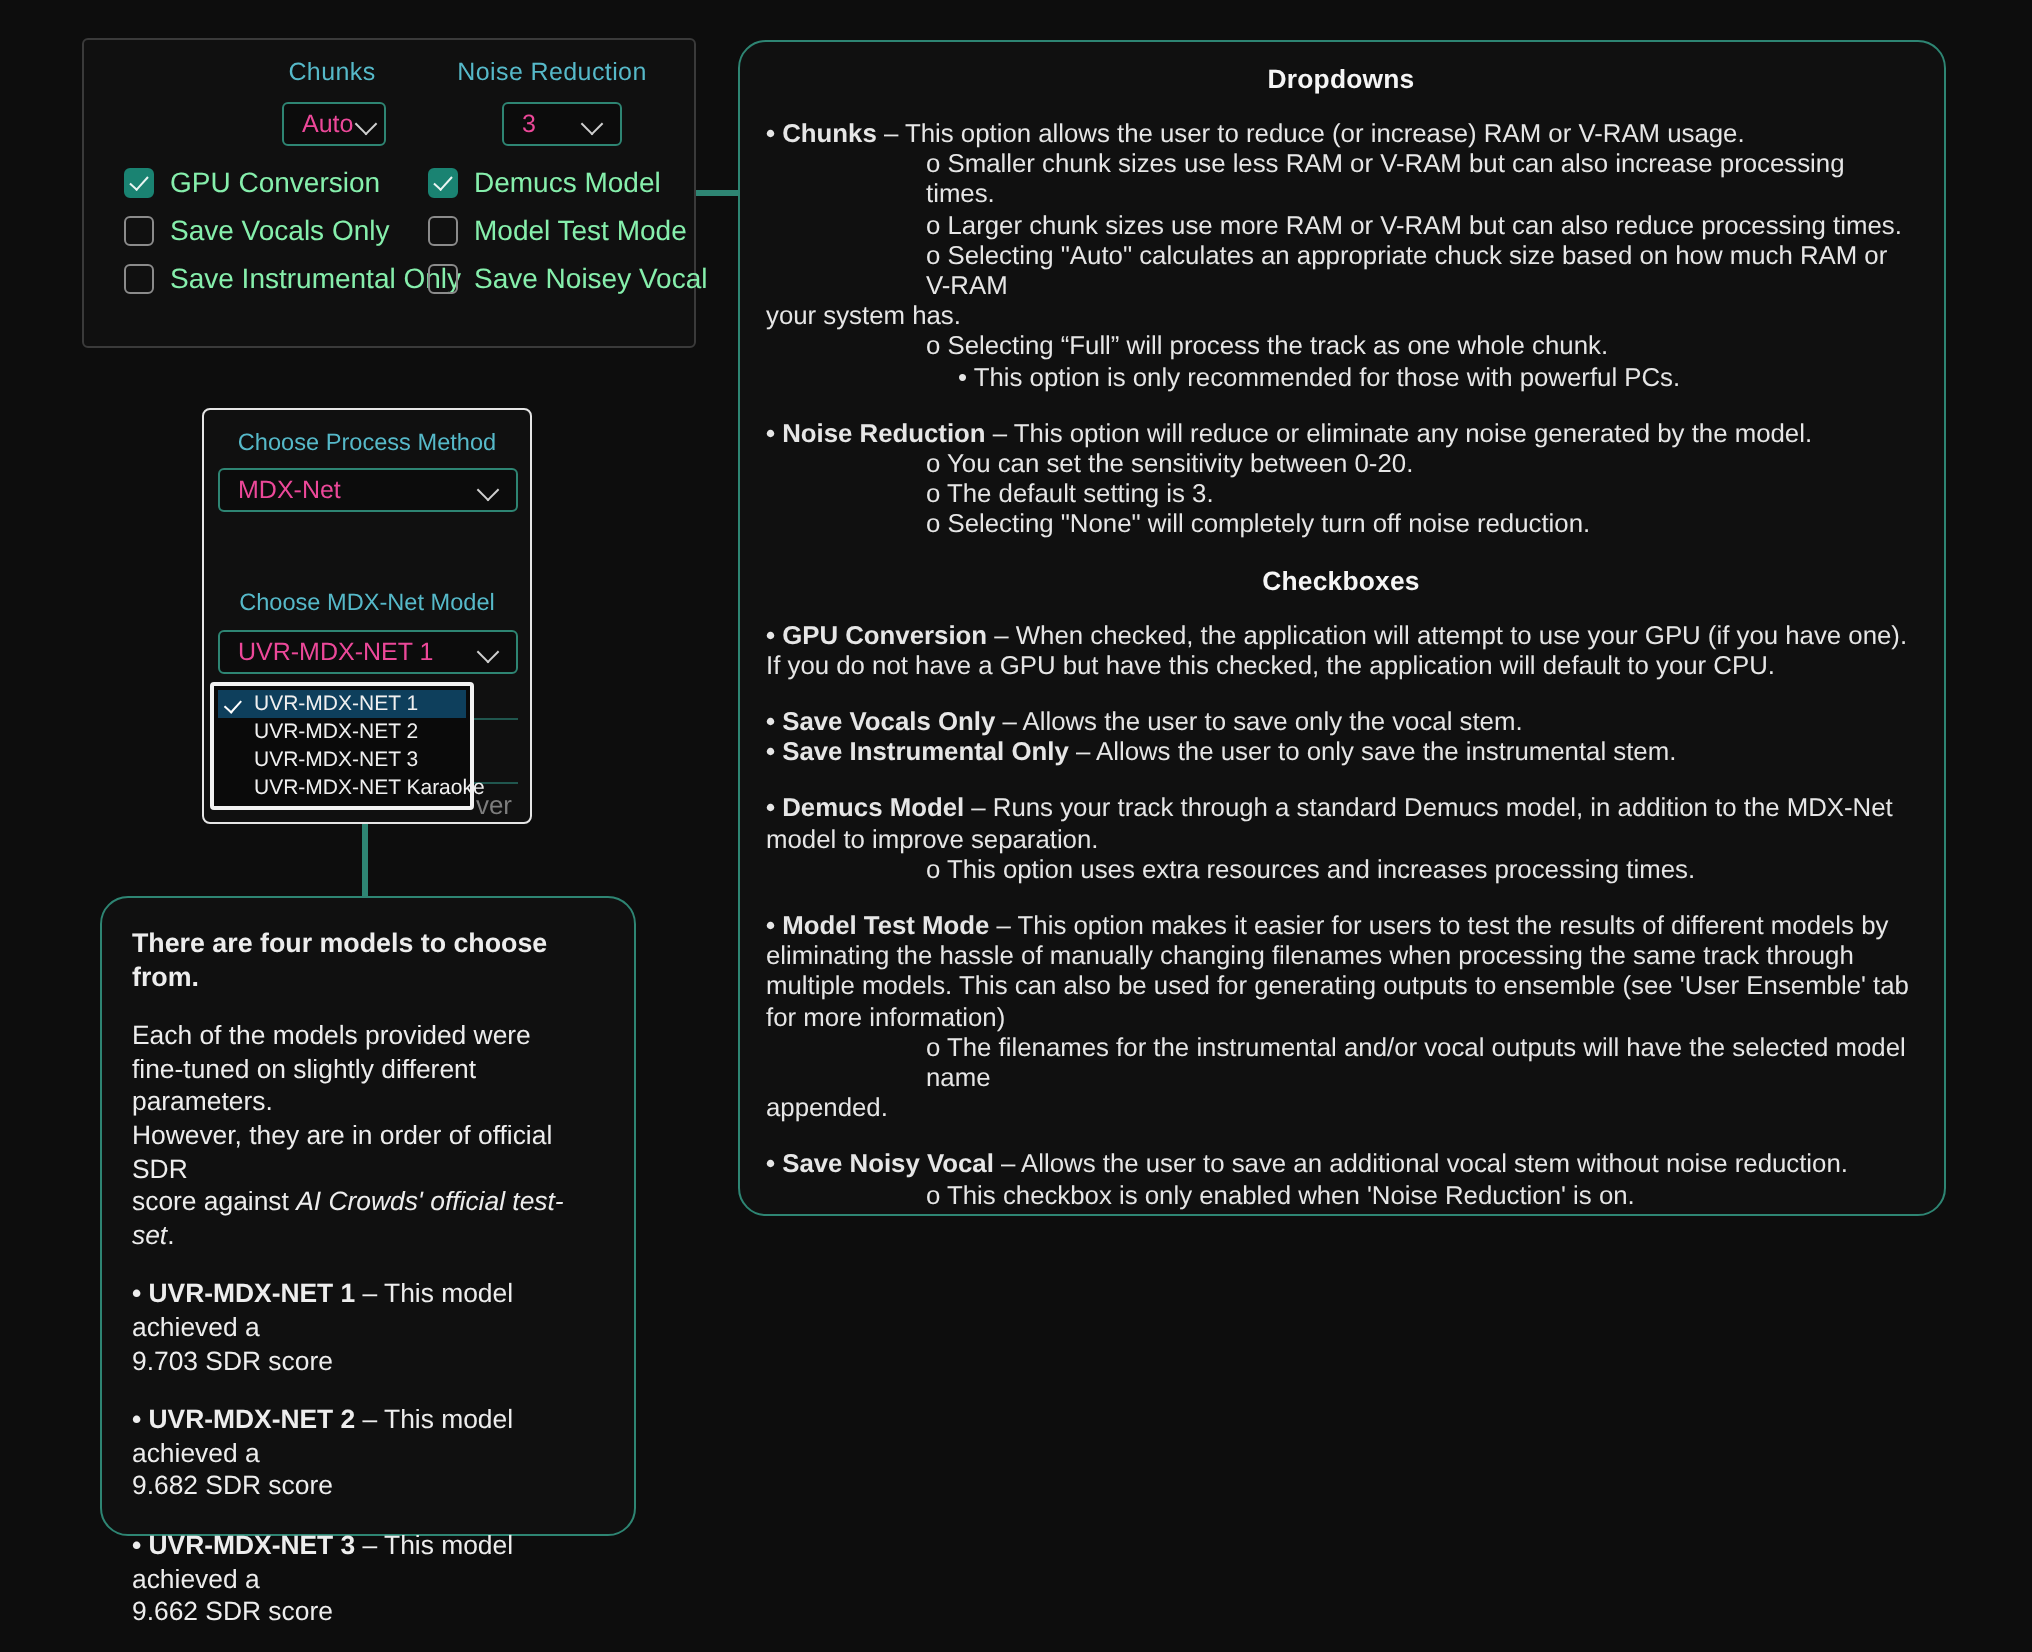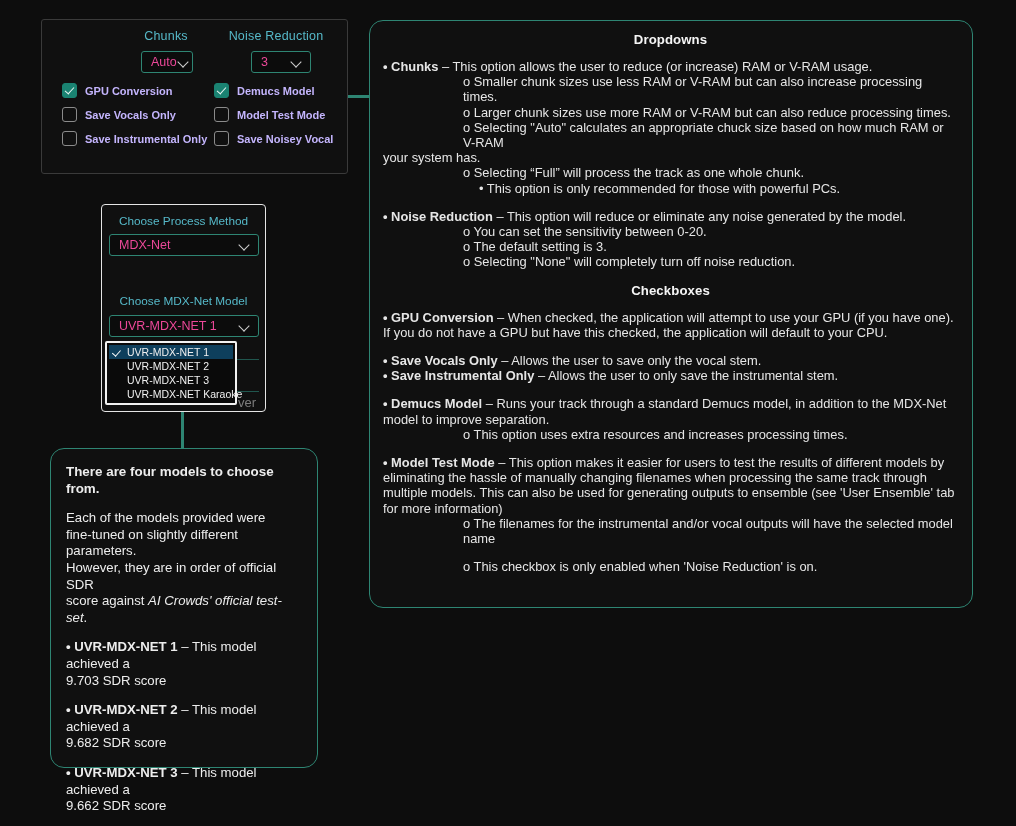--- a/index.html
+++ b/index.html
@@ -39,21 +39,21 @@
   .cbox {
     width: 15px; height: 15px; border-radius: 3px; flex: none;
     border: 1.6px solid #8b8b8b; background: transparent; position: relative;
   }
   .cbox.on { background: #1a8372; border-color: #1a8372; }
   .cbox.on::after {
     content: ""; position: absolute; left: 4px; top: 1px;
     width: 4px; height: 8px; border-right: 1.8px solid #e9f5f2;
     border-bottom: 1.8px solid #e9f5f2; transform: rotate(42deg);
   }
-  .cblabel { color: #c4b5fd; font-size: 11px; white-space: nowrap; font-weight: bold; }
+  .cblabel { color: #86efac; font-size: 14px; white-space: nowrap; }
 
   
   #process-panel {
     position: absolute; left: 101px; top: 204px; width: 165px; height: 208px;
     background: #101010; border: 1px solid #e5e5e5; border-radius: 4px;
   }
   .p-title {
     position: absolute; left: 0; width: 100%; text-align: center;
     color: #56b9c9; font-size: 11.8px; white-space: nowrap;
   }
@@ -240,19 +240,21 @@
     <div class="ln">model to improve separation.</div>
     <div class="ln i2">o This option uses extra resources and increases processing times.</div>
 
     <div class="sp"></div>
 
     <div class="ln"><span class="bd">• Model Test Mode</span><span> – This option makes it easier for users to test the results of different models by</span></div>
     <div class="ln">eliminating the hassle of manually changing filenames when processing the same track through</div>
     <div class="ln">multiple models. This can also be used for generating outputs to ensemble (see 'User Ensemble' tab</div>
     <div class="ln">for more information)</div>
     <div class="ln i2">o The filenames for the instrumental and/or vocal outputs will have the selected model name</div>
-
-    <div class="sp"></div>
-
+    <div class="ln">appended.</div>
+
+    <div class="sp"></div>
+
+    <div class="ln"><span class="bd">• Save Noisy Vocal</span><span> – Allows the user to save an additional vocal stem without noise reduction.</span></div>
     <div class="ln i2">o This checkbox is only enabled when 'Noise Reduction' is on.</div>
   </div>
 
 </div>
 
 </body></html>

